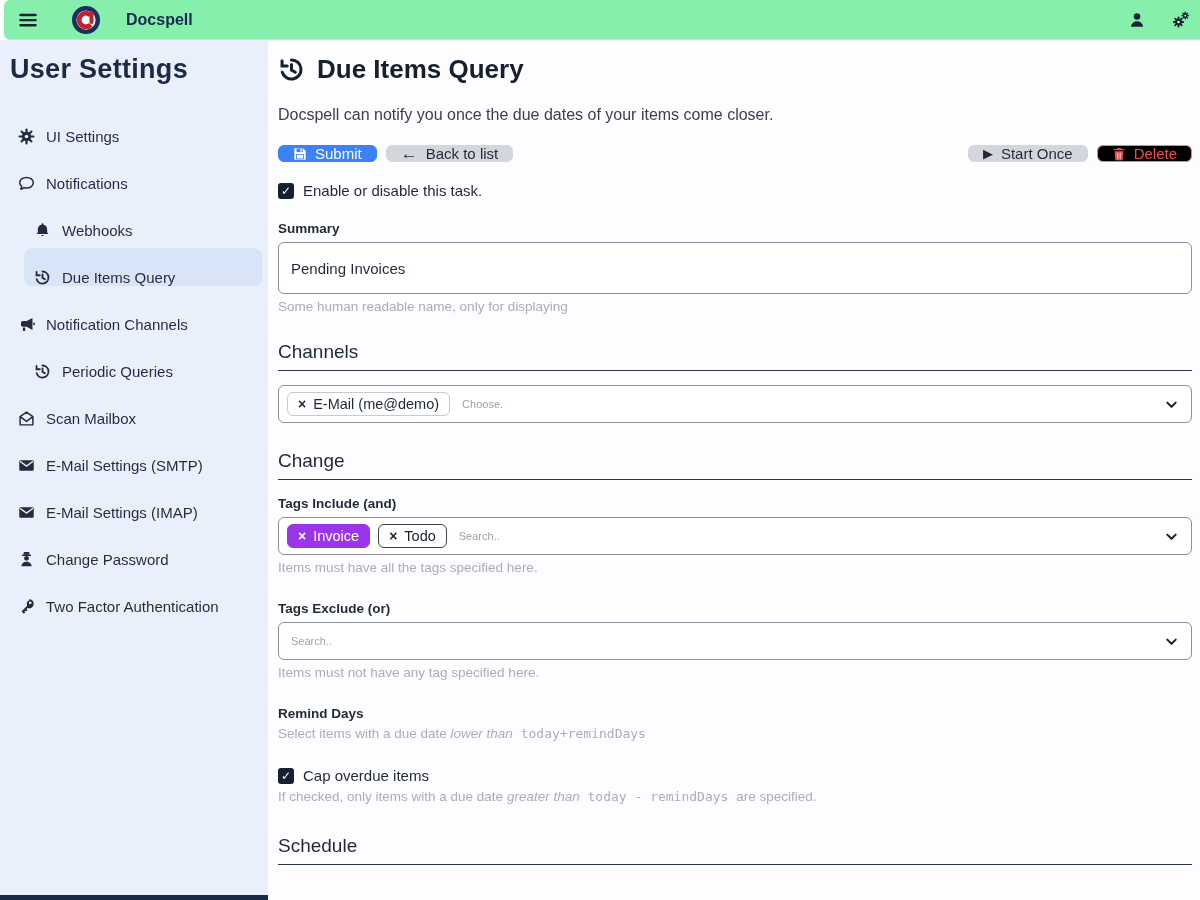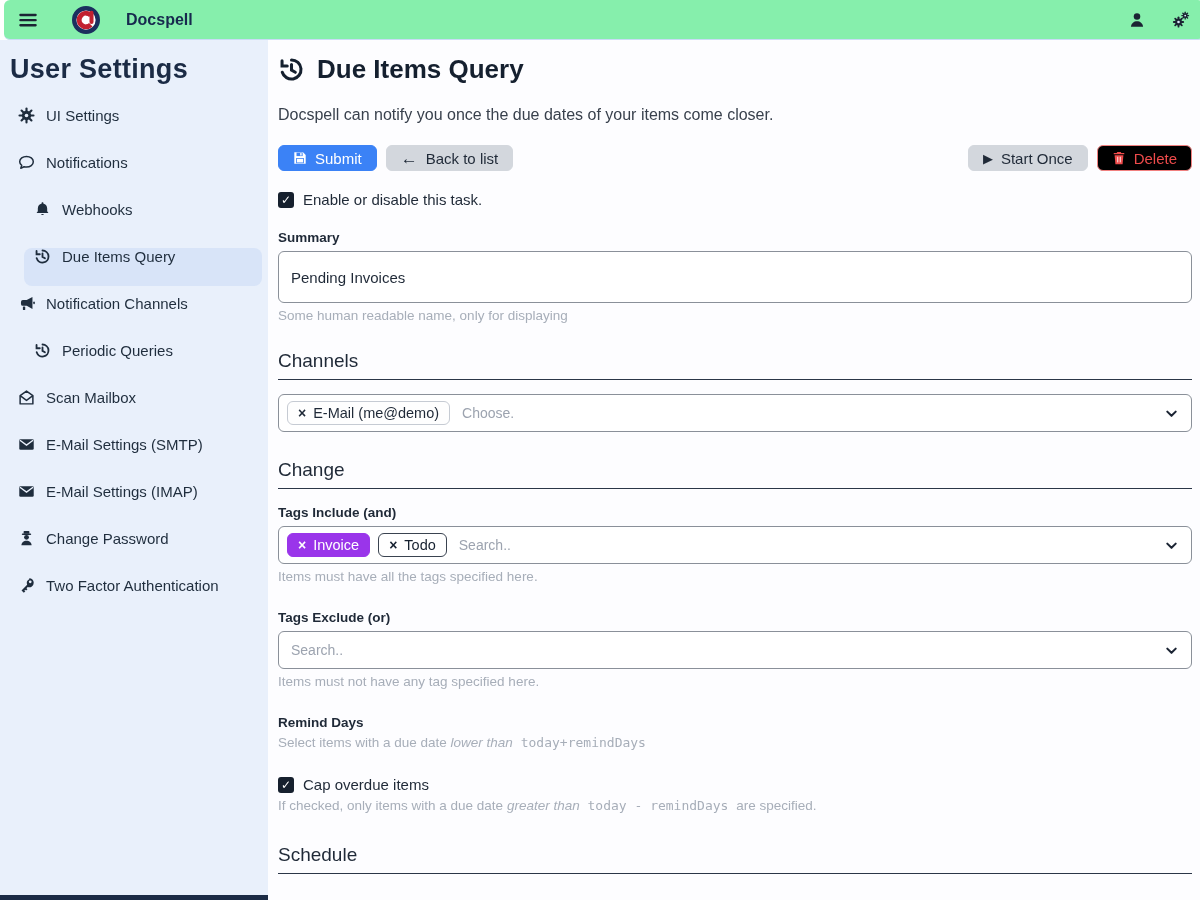--- a/index.html
+++ b/index.html
@@ -16,40 +16,40 @@
   .brand { font-size:16px; font-weight:bold; color:#17294e; margin-left:10px; }
   .nav-right { margin-left:auto; display:flex; align-items:center; gap:26px; }
   .nav-ic { width:18px; height:18px; cursor:pointer; }
 
   
   .sidebar { position:absolute; top:40px; left:0; width:268px; height:860px;
     background:#e9f0fb; padding:10px 6px 0 8px; }
   .sidebar h1 { font-size:27px; font-weight:bold; color:#1b2b45;
     letter-spacing:.3px; padding:4px 0 0 2px; }
   .menu { margin-top:22px; }
-  .side-item { display:flex; align-items:flex-start; gap:11px; height:38px;
+  .side-item { display:flex; align-items:flex-end; gap:11px; height:38px;
     padding:0 8px 0 10px; margin-bottom:9px; border-radius:8px;
     font-size:15px; color:#1f2d3d; cursor:pointer; }
   .side-item.sub { margin-left:16px; }
   .side-item.active { background:#d8e4f8; }
   .side-item .icon { width:17px; height:17px; flex:0 0 17px; display:flex;
     align-items:center; justify-content:center; }
   .sidebar-footer { position:absolute; left:0; bottom:0; width:268px; height:5px;
     background:#1b2b45; }
 
   
   .main { position:absolute; top:40px; left:268px; width:932px; height:860px;
     background:#fdfdff; padding:14px 8px 0 10px; overflow:hidden; }
   .page-title { display:flex; align-items:center; gap:12px; }
   .page-title .t-icon { width:27px; height:27px; }
   .page-title h2 { font-size:26px; font-weight:bold; color:#15202f; }
   .desc { margin-top:21px; font-size:16px; color:#39414d; }
 
   .btn-row { margin-top:21px; display:flex; align-items:center; gap:9px; }
-  .btn { display:inline-flex; align-items:center; gap:8px; height:26px;
+  .btn { display:inline-flex; align-items:center; gap:8px; height:17px;
     padding:0 14px; border-radius:6px; font-size:15px; cursor:pointer;
     border:1px solid transparent; }
   .btn-blue { background:#3b82f6; color:#fff; border-color:#3b82f6; }
   .btn-gray { background:#d3d7dd; color:#1f2937; border-color:#d3d7dd; }
   .btn-danger { background:#000000; color:#ee4b4b; border-color:#f1807f; }
   .btn .glyph { font-size:14px; line-height:1; }
   .right-group { margin-left:auto; display:flex; gap:9px; }
 
   .check-row { display:flex; align-items:center; gap:9px; font-size:15px;
     color:#1f2937; cursor:pointer; }
@@ -65,21 +65,21 @@
   .helper i { color:#a7aeb9; }
   .helper .code { font-family:"DejaVu Sans Mono","Liberation Mono",monospace;
     font-size:13px; }
 
   .section-h { margin-top:27px; font-size:19px; color:#1f2937;
     padding-bottom:7px; border-bottom:1.5px solid #2b3648; }
 
   .select { width:100%; min-height:38px; border:1px solid #8a9099; border-radius:6px;
     background:#fff; display:flex; align-items:center; gap:8px; padding:4px 12px 4px 8px;
     cursor:pointer; }
-  .select .ph { color:#9ca3af; font-size:14px; margin-left:4px; }
+  .select .ph { color:#9ca3af; font-size:11px; margin-left:4px; }
   .select .chev { margin-left:auto; width:15px; height:15px; flex:0 0 15px; }
   .chip { display:inline-flex; align-items:center; gap:7px; padding:3px 10px;
     border-radius:6px; font-size:14.5px; }
   .chip-plain { background:#fefefe; border:1px solid #c6cbd3; color:#1f2937; }
   .chip-purple { background:#9a35ea; border:1px solid #9a35ea; color:#fff; }
   .chip-outline { background:#fff; border:1.5px solid #3a4350; color:#15202f; }
   .chip .x { font-weight:bold; font-size:14px; line-height:1; cursor:pointer; }
 
   .mt6 { margin-top:6px; } .mt14 { margin-top:14px; } .mt16 { margin-top:16px; }
   .mt22 { margin-top:22px; } .mt26 { margin-top:26px; }

